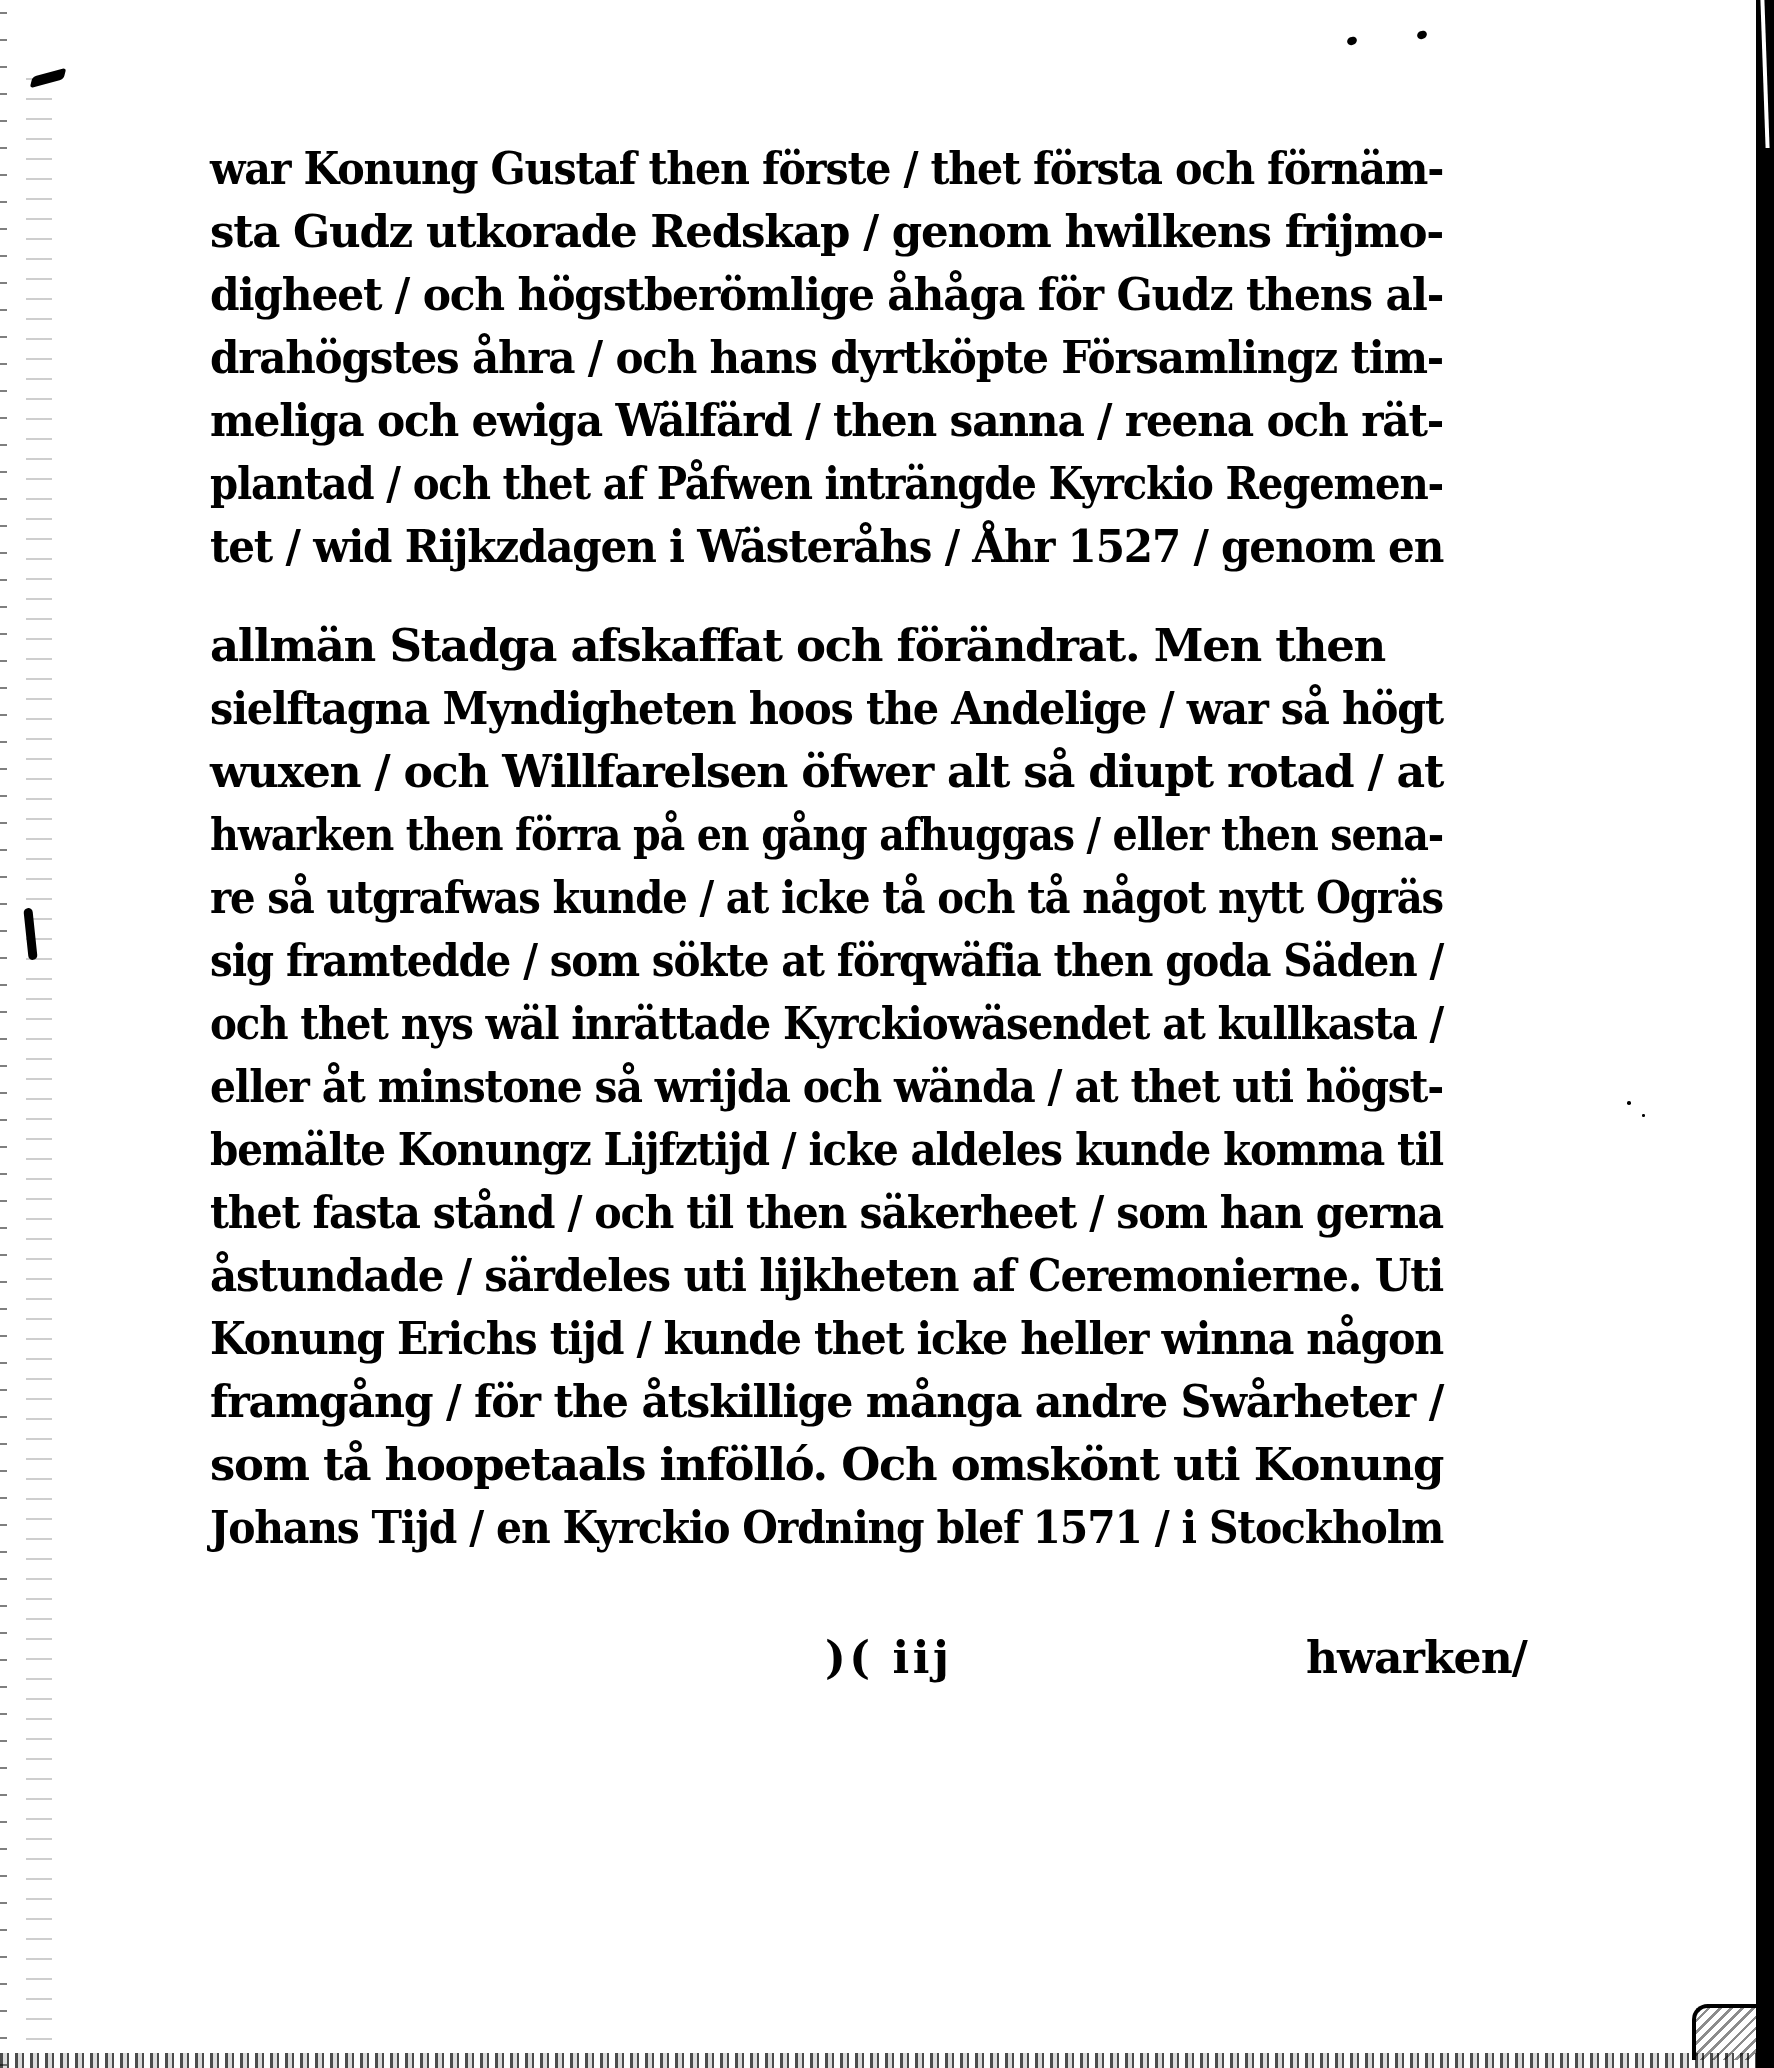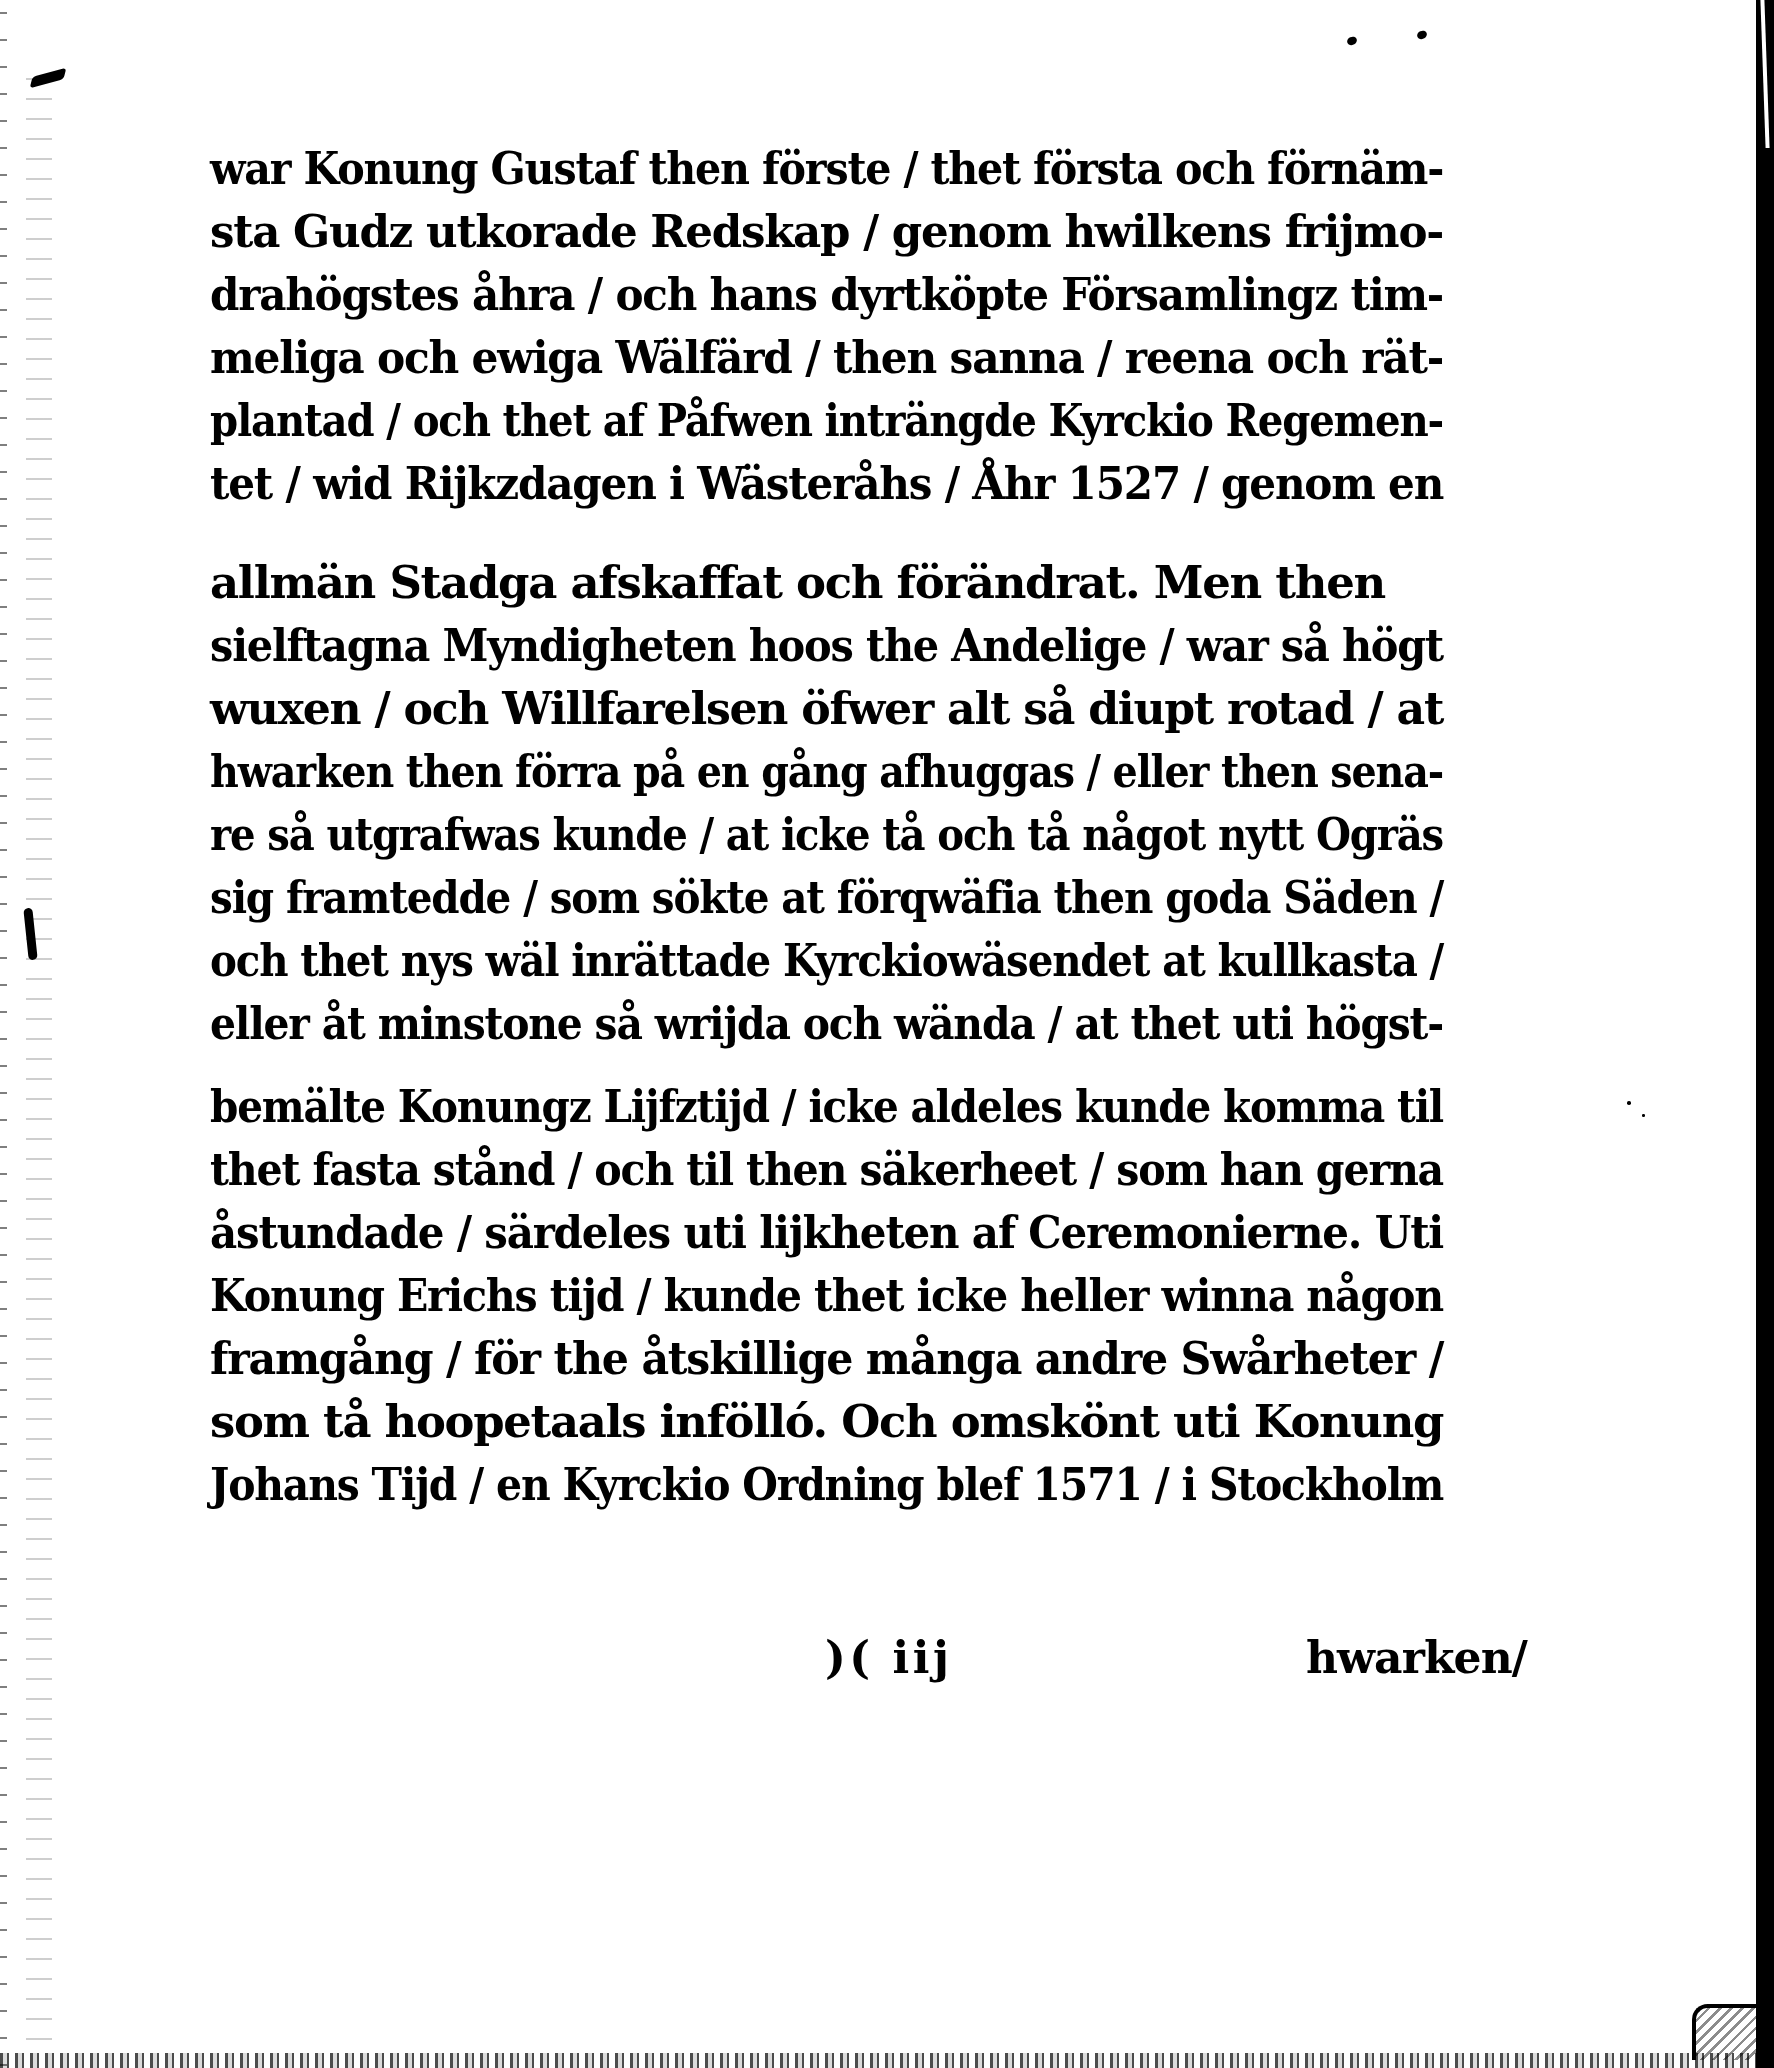--- a/index.html
+++ b/index.html
@@ -73,33 +73,34 @@
   <div class="speck" style="left:1642px; top:1114px; width:2.6px; height:2.6px;"></div>
 
   <div class="right-border"></div>
   <div class="right-border-highlight"></div>
   <div class="corner-curl"></div>
   <div class="bottom-noise"></div>
 
   <div class="text-block">
     <div class="line" style="text-align: left; text-align-last: left;"><span style="white-space: nowrap; display: inline-block; transform-origin: left center; transform: scaleX(0.915819);">war Konung Gustaf then förste / thet första och förnäm-</span></div>
     <div class="line" style="text-align: left; text-align-last: left;"><span style="white-space: nowrap; display: inline-block; transform-origin: left center; transform: scaleX(0.968235);">sta Gudz utkorade Redskap / genom hwilkens frijmo-</span></div>
+    <div class="line" style="text-align: left; text-align-last: left;"><span style="white-space: nowrap; display: inline-block; transform-origin: left center; transform: scaleX(0.942831);">digheet / och högstberömlige åhåga för Gudz thens al-</span></div>
     <div class="line" style="text-align: left; text-align-last: left;"><span style="white-space: nowrap; display: inline-block; transform-origin: left center; transform: scaleX(0.935413);">drahögstes åhra / och hans dyrtköpte Församlingz tim-</span></div>
     <div class="line" style="text-align: left; text-align-last: left;"><span style="white-space: nowrap; display: inline-block; transform-origin: left center; transform: scaleX(0.940255);">meliga och ewiga Wälfärd / then sanna / reena och rät-</span></div>
     <div class="line" style="text-align: left; text-align-last: left;"><span style="white-space: nowrap; display: inline-block; transform-origin: left center; transform: scaleX(0.894153);">plantad / och thet af Påfwen inträngde Kyrckio Regemen-</span></div>
     <div class="line" style="text-align: left; text-align-last: left;"><span style="white-space: nowrap; display: inline-block; transform-origin: left center; transform: scaleX(0.936412);">tet / wid Rijkzdagen i Wästeråhs / Åhr 1527 / genom en</span></div>
     <div class="line" style="text-align: left; text-align-last: left; margin-top: 36px;"><span style="white-space: nowrap; display: inline-block; transform-origin: left center; transform: scaleX(1);">allmän Stadga afskaffat och förändrat. Men then</span></div>
     <div class="line" style="text-align: left; text-align-last: left;"><span style="white-space: nowrap; display: inline-block; transform-origin: left center; transform: scaleX(0.921678);">sielftagna Myndigheten hoos the Andelige / war så högt</span></div>
     <div class="line" style="text-align: left; text-align-last: left;"><span style="white-space: nowrap; display: inline-block; transform-origin: left center; transform: scaleX(0.982251);">wuxen / och Willfarelsen öfwer alt så diupt rotad / at</span></div>
     <div class="line" style="text-align: center; text-align-last: left;"><span style="white-space: nowrap; display: inline-block; transform-origin: left center; transform: scaleX(0.881193);">hwarken then förra på en gång afhuggas / eller then sena-</span></div>
     <div class="line" style="text-align: left; text-align-last: left;"><span style="white-space: nowrap; display: inline-block; transform-origin: left center; transform: scaleX(0.893067);">re så utgrafwas kunde / at icke tå och tå något nytt Ogräs</span></div>
     <div class="line" style="text-align: right; text-align-last: left;"><span style="white-space: nowrap; display: inline-block; transform-origin: left center; transform: scaleX(0.900198);">sig framtedde / som sökte at förqwäfia then goda Säden /</span></div>
     <div class="line" style="text-align: left; text-align-last: left;"><span style="white-space: nowrap; display: inline-block; transform-origin: left center; transform: scaleX(0.896676);">och thet nys wäl inrättade Kyrckiowäsendet at kullkasta /</span></div>
     <div class="line" style="text-align: left; text-align-last: left;"><span style="white-space: nowrap; display: inline-block; transform-origin: left center; transform: scaleX(0.907905);">eller åt minstone så wrijda och wända / at thet uti högst-</span></div>
-    <div class="line" style="text-align: left; text-align-last: left; margin-top: 20px;"><span style="white-space: nowrap; display: inline-block; transform-origin: left center; transform: scaleX(0.899932);">bemälte Konungz Lijfztijd / icke aldeles kunde komma til</span></div>
+    <div class="line" style="text-align: left; text-align-last: left;"><span style="white-space: nowrap; display: inline-block; transform-origin: left center; transform: scaleX(0.899932);">bemälte Konungz Lijfztijd / icke aldeles kunde komma til</span></div>
     <div class="line" style="text-align: left; text-align-last: left;"><span style="white-space: nowrap; display: inline-block; transform-origin: left center; transform: scaleX(0.913892);">thet fasta stånd / och til then säkerheet / som han gerna</span></div>
     <div class="line" style="text-align: left; text-align-last: left;"><span style="white-space: nowrap; display: inline-block; transform-origin: left center; transform: scaleX(0.93391);">åstundade / särdeles uti lijkheten af Ceremonierne. Uti</span></div>
     <div class="line" style="text-align: left; text-align-last: left;"><span style="white-space: nowrap; display: inline-block; transform-origin: left center; transform: scaleX(0.914625);">Konung Erichs tijd / kunde thet icke heller winna någon</span></div>
     <div class="line" style="text-align: left; text-align-last: left;"><span style="white-space: nowrap; display: inline-block; transform-origin: left center; transform: scaleX(0.949644);">framgång / för the åtskillige många andre Swårheter /</span></div>
     <div class="line" style="text-align: left; text-align-last: left;"><span style="white-space: nowrap; display: inline-block; transform-origin: left center; transform: scaleX(0.99695);">som tå hoopetaals infölló. Och omskönt uti Konung</span></div>
     <div class="line" style="text-align: left; text-align-last: left;"><span style="white-space: nowrap; display: inline-block; transform-origin: left center; transform: scaleX(0.908774);">Johans Tijd / en Kyrckio Ordning blef 1571 / i Stockholm</span></div>
   </div>
 
   <div class="footer">
     <span class="signature">)( iij</span>

